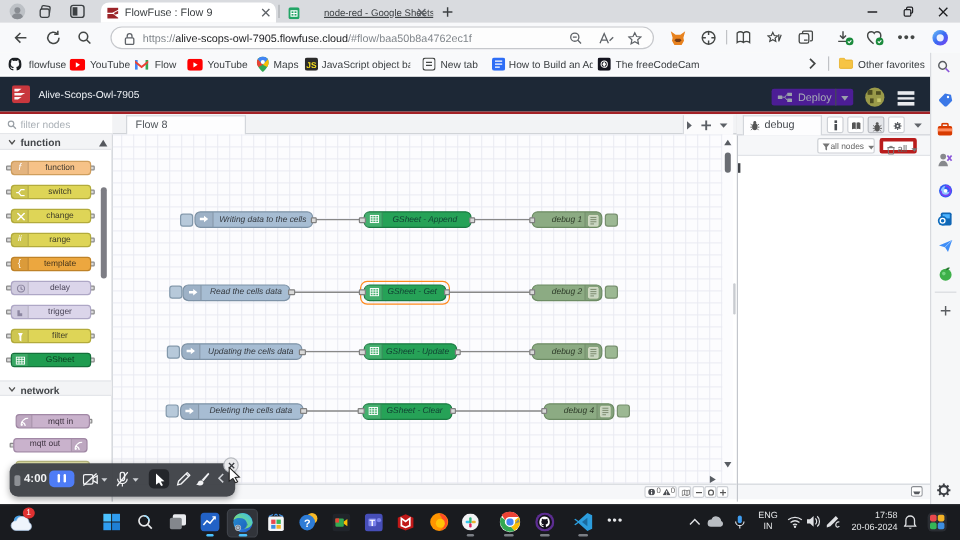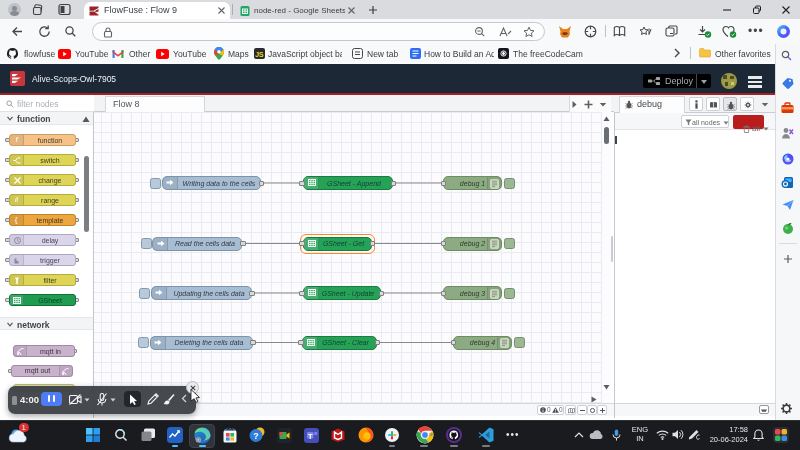--- a/index.html
+++ b/index.html
@@ -41,21 +41,21 @@
       <path d="M1.5 1.5l6 6M7.5 1.5l-6 6" stroke="#5f6368" stroke-width="1.1"></path>
     </svg>
 
   <div class="abs" style="left:232px;top:4px;width:1px;height:11px;background:#a9adb2;"></div>
   <svg class="abs" style="left:240px;top:5.5px" width="10" height="10" viewBox="0 0 10 10">
     <rect x="0.5" y="0" width="9" height="10" rx="1.5" fill="#23a566"></rect>
     <rect x="2.5" y="3" width="5" height="4.5" fill="none" stroke="#fff" stroke-width="0.9"></rect>
     <line x1="2.5" y1="5.2" x2="7.5" y2="5.2" stroke="#fff" stroke-width="0.9"></line>
     <line x1="5" y1="3" x2="5" y2="7.5" stroke="#fff" stroke-width="0.9"></line>
   </svg>
-  <div class="abs" style="left:254px;top:5.5px;width:91px;font-size:8px;color:#3c4043;white-space:nowrap;overflow:hidden;">node-red - Google Sheets</div>
+  <div class="abs" style="left:270px;top:5.5px;width:91px;font-size:8px;color:#3c4043;white-space:nowrap;overflow:hidden;text-decoration:underline;">node-red - Google Sheets</div>
   <svg class="abs" style="left:347px;top:6px" width="9" height="9" viewBox="0 0 9 9">
       <path d="M1.5 1.5l6 6M7.5 1.5l-6 6" stroke="#5f6368" stroke-width="1.1"></path>
     </svg>
 
   <svg class="abs" style="left:368px;top:5px" width="10" height="10" viewBox="0 0 10 10">
       <path d="M5 1v8M1 5h8" stroke="#3c4043" stroke-width="1.2"></path>
     </svg>
 
   <svg class="abs" style="left:722px;top:5px" width="10" height="10" viewBox="0 0 10 10">
       <path d="M1 5h8" stroke="#202124" stroke-width="1.1"></path>
@@ -79,20 +79,21 @@
   <svg class="abs" style="left:64px;top:25px" width="13" height="13" viewBox="0 0 13 13">
       <circle cx="5.5" cy="5.5" r="3.6" fill="none" stroke="#444746" stroke-width="1.3"></circle>
       <path d="M8.3 8.3l3 3" stroke="#444746" stroke-width="1.3"></path>
     </svg>
 
   <div class="abs" style="left:92px;top:22px;width:453px;height:19px;background:#fdfdfd;border:1px solid #c6c8cc;border-radius:10px;"></div>
   <svg class="abs" style="left:103px;top:26.5px" width="10" height="11" viewBox="0 0 10 11">
     <rect x="1.5" y="4.5" width="7" height="5.5" rx="1" fill="none" stroke="#5f6368" stroke-width="1.1"></rect>
     <path d="M3 4.5V3a2 2 0 014 0v1.5" fill="none" stroke="#5f6368" stroke-width="1.1"></path>
   </svg>
+  <div class="abs" style="left:119px;top:27px;font-size:9px;color:#80868b;white-space:nowrap;">https://<span style="color:#202124;">alive-scops-owl-7905.flowfuse.cloud</span>/#flow/baa50b8a4762ec1f</div>
 
   <svg class="abs" style="left:474px;top:26px" width="12" height="12" viewBox="0 0 12 12">
       <circle cx="5" cy="5" r="3.4" fill="none" stroke="#5f6368" stroke-width="1.1"></circle>
       <path d="M7.6 7.6l2.6 2.6M3.4 5h3.2" stroke="#5f6368" stroke-width="1.1"></path>
     </svg>
   <svg class="abs" style="left:499px;top:26px" width="13" height="12" viewBox="0 0 13 12">
       <path d="M1 10L4.5 2l3.5 8M2.2 7.5h4.6" fill="none" stroke="#5f6368" stroke-width="1.1"></path>
       <path d="M9 8l3-3" stroke="#5f6368" stroke-width="1.1"></path>
     </svg>
   <svg class="abs" style="left:523px;top:26px" width="12" height="12" viewBox="0 0 12 12">
@@ -154,21 +155,21 @@
       <rect width="13" height="10" rx="2.5" fill="#f00"></rect>
       <path d="M5.2 2.8l3.5 2.2-3.5 2.2z" fill="#fff"></path>
     </svg>
   <div class="abs" style="left:75px;top:48.5px;font-size:8.5px;color:#3c4043;white-space:nowrap;">YouTube</div>
 
   <svg class="abs" style="left:112px;top:49px" width="12" height="10" viewBox="0 0 12 10">
     <rect x="0.5" y="1" width="2.2" height="8" fill="#4285f4"></rect>
     <rect x="9.3" y="1" width="2.2" height="8" fill="#34a853"></rect>
     <path d="M0.5 1.5L6 5.8 11.5 1.5v2L6 7.8l-5.5-4.3z" fill="#ea4335"></path>
   </svg>
-  <div class="abs" style="left:129px;top:48.5px;font-size:8.5px;color:#3c4043;white-space:nowrap;">Other</div>
+  <div class="abs" style="left:129px;top:48.5px;font-size:8.5px;color:#3c4043;white-space:nowrap;">Flow</div>
 
   <svg class="abs" style="left:156px;top:49px" width="13" height="10" viewBox="0 0 13 10">
       <rect width="13" height="10" rx="2.5" fill="#f00"></rect>
       <path d="M5.2 2.8l3.5 2.2-3.5 2.2z" fill="#fff"></path>
     </svg>
   <div class="abs" style="left:173px;top:48.5px;font-size:8.5px;color:#3c4043;white-space:nowrap;">YouTube</div>
 
   <svg class="abs" style="left:214px;top:47px" width="10" height="13" viewBox="0 0 10 13">
     <path d="M5 0a5 5 0 015 5c0 3.5-5 8-5 8S0 8.5 0 5a5 5 0 015-5z" fill="#34a853"></path>
     <path d="M5 0a5 5 0 014.3 2.4L5 7 .7 2.4A5 5 0 015 0z" fill="#4285f4"></path>
@@ -264,21 +265,21 @@
   </svg>
 
   <div class="abs" style="left:0;top:64px;width:775px;height:29px;background:#1d2836;"></div>
   <div class="abs" style="left:0;top:93px;width:775px;height:2px;background:#a32126;"></div>
   <svg class="abs" style="left:10px;top:71px" width="15" height="15" viewBox="0 0 15 15">
     <rect width="15" height="15" rx="2" fill="#c8373d"></rect>
     <path d="M2 3h6l-3 2.2H2z M2 6.4h9l-3.5 2.2H2z M2 9.8h6l-3 2.2H2z" fill="#fff" opacity="0.95"></path>
   </svg>
   <div class="abs" style="left:32px;top:74px;font-size:8.5px;color:#eef1f5;">Alive-Scops-Owl-7905</div>
 
-  <div class="abs" style="left:643px;top:74px;width:68px;height:14px;background:#000000;border-radius:2px;">
+  <div class="abs" style="left:643px;top:74px;width:68px;height:14px;background:#4c1d95;border-radius:2px;">
     <svg class="abs" style="left:5px;top:3px" width="12" height="8" viewBox="0 0 12 8">
       <rect x="0" y="2.5" width="4" height="3" rx="0.5" fill="#9aa1ab"></rect>
         <rect x="8" y="0" width="4" height="3" rx="0.5" fill="#9aa1ab"></rect>
         <rect x="8" y="5" width="4" height="3" rx="0.5" fill="#9aa1ab"></rect>
       <path d="M4 4h2l2-2.5M6 4l2 2.5" stroke="#9aa1ab" stroke-width="0.8" fill="none"></path>
     </svg>
     <div class="abs" style="left:22px;top:2px;font-size:9px;color:#a7adb6;">Deploy</div>
     <div class="abs" style="left:53px;top:0;width:1px;height:14px;background:#434b55;"></div>
     <div class="abs" style="left:58px;top:5.5px;width:0;height:0;border-left:3.5px solid transparent;border-right:3.5px solid transparent;border-top:4px solid #9aa1ab;"></div>
   </div>
@@ -669,21 +670,21 @@
   <div class="abs" style="left:615px;top:113px;width:160px;height:17px;background:#f6f7f9;border-bottom:1px solid #e2e4e8;"></div>
   <div class="abs" style="left:681px;top:115px;width:48px;height:13px;background:#fff;border:1px solid #cdd0d5;border-radius:2px;">
     <svg style="position:absolute;left:3px;top:3px" width="7" height="7" viewBox="0 0 7 7">
         <path d="M0.5 0.5h6L4.2 3.5v3l-1.4-1v-2z" fill="#777"></path>
       </svg>
     <div class="abs" style="left:10px;top:2.5px;font-size:7px;color:#666;">all nodes</div>
     <svg style="position:absolute;left:41px;top:5px" width="6" height="5" viewBox="0 0 6 5">
         <path d="M0.5 0.5l2.5 3 2.5-3z" fill="#777"></path>
       </svg>
   </div>
-  <div class="abs" style="left:733px;top:115px;width:31px;height:13px;background:#fff;border:7px solid #b91c1c;border-radius:2px;text-align:right;">
+  <div class="abs" style="left:733px;top:115px;width:31px;height:13px;background:#fff;border:3px solid #b91c1c;border-radius:2px;text-align:right;">
     <svg style="position:absolute;left:3px;top:2.5px" width="7" height="8" viewBox="0 0 7 8">
         <path d="M1 2h5l-0.5 5.5h-4z M0.5 2h6 M2.5 2V1h2v1" fill="none" stroke="#777" stroke-width="0.8"></path>
       </svg>
     <div class="abs" style="left:12px;top:1.5px;font-size:8px;color:#666;">all</div>
     <svg style="position:absolute;left:23px;top:5px" width="6" height="5" viewBox="0 0 6 5">
         <path d="M0.5 0.5l2.5 3 2.5-3z" fill="#777"></path>
       </svg>
   </div>
 
   <div class="abs" style="left:615px;top:136px;width:2px;height:8px;background:#3f4247;"></div>

